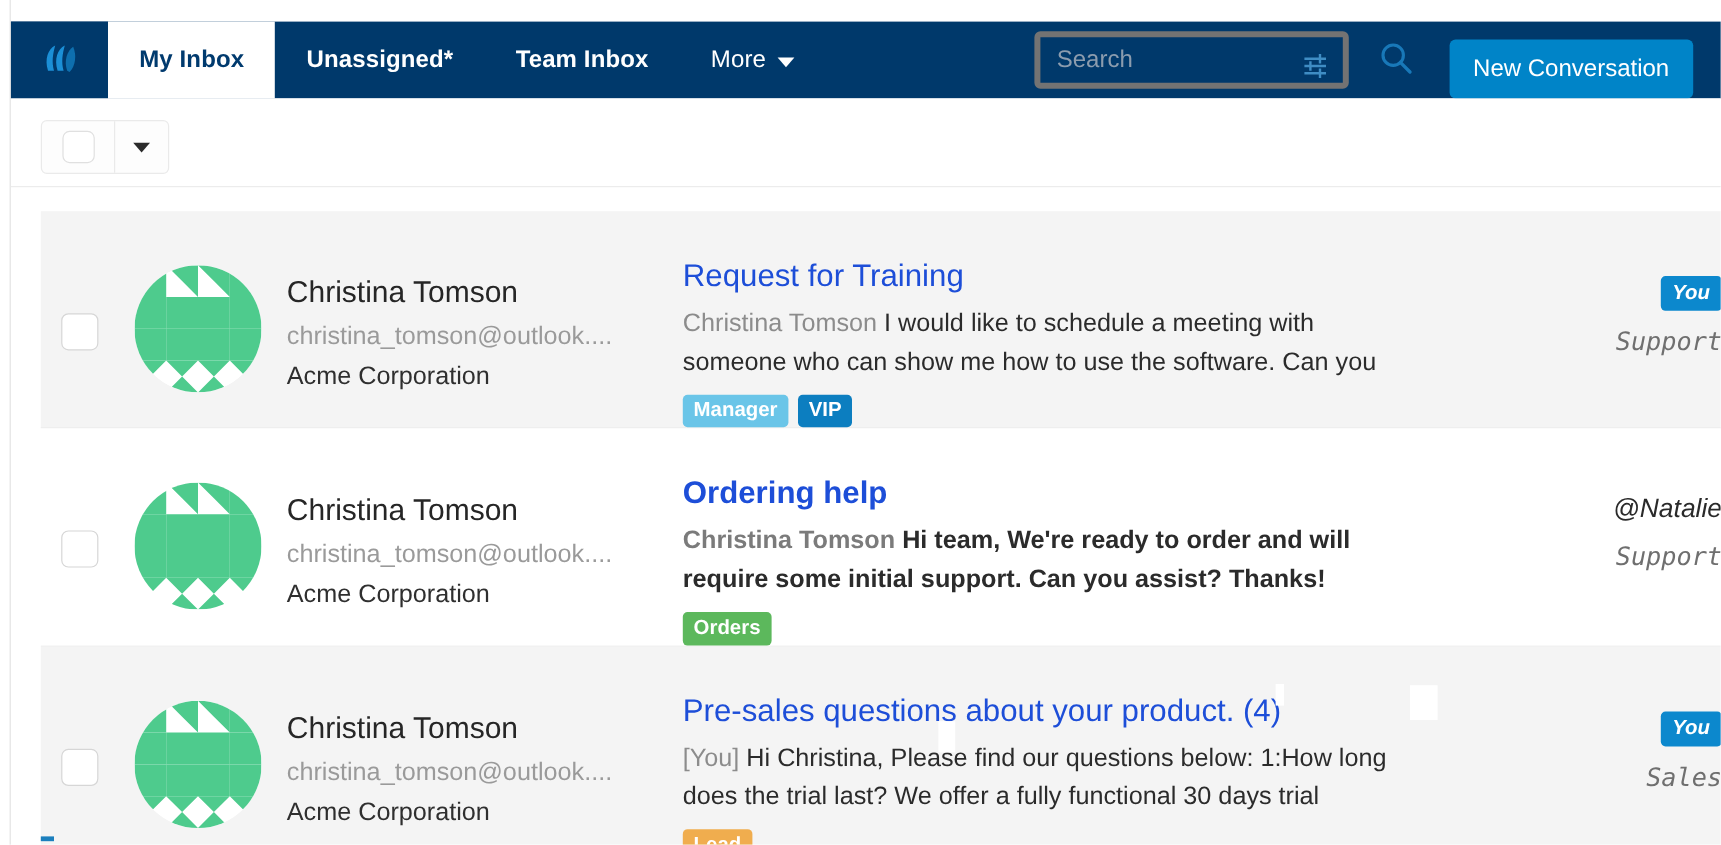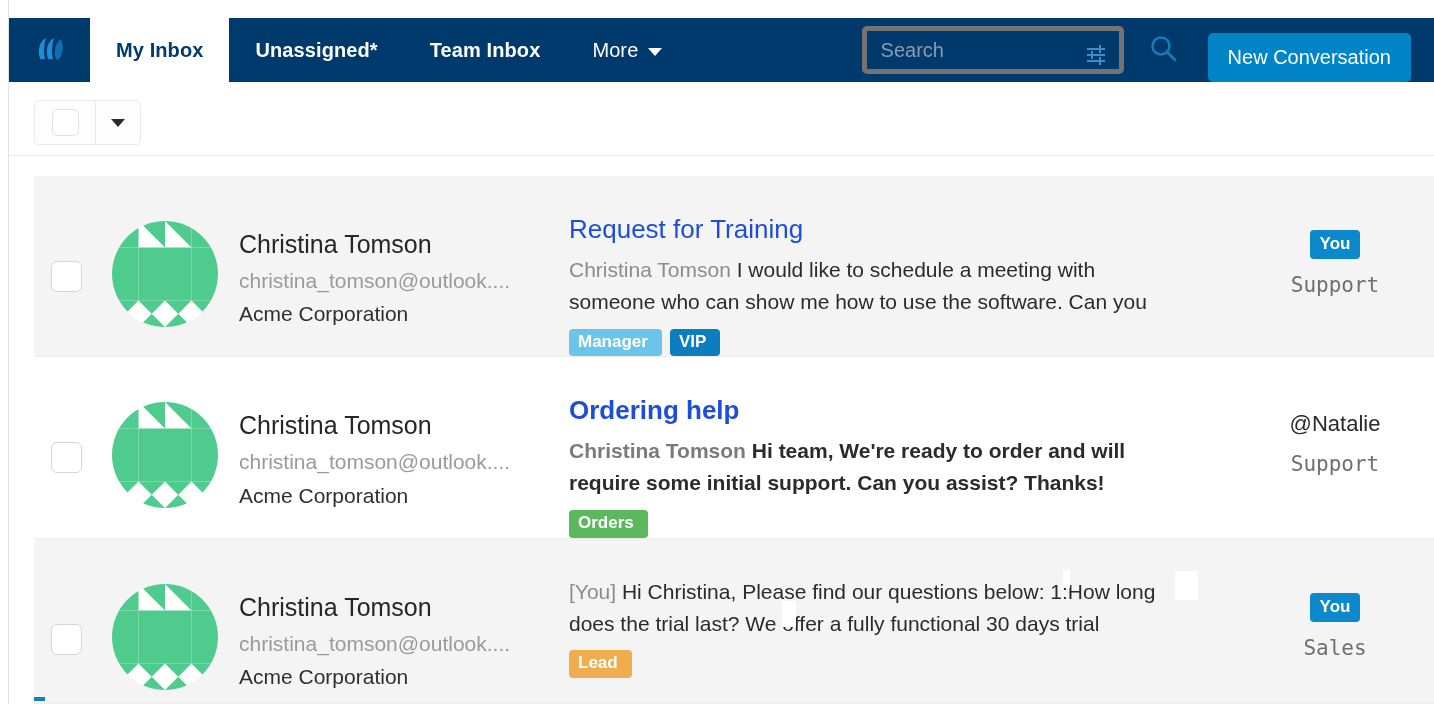--- a/index.html
+++ b/index.html
@@ -237,29 +237,30 @@
   }
   .msg-snippet.unread { font-weight: bold; }
   .snippet-author { color: #8c8c8c; }
   .msg-snippet.unread .snippet-author { color: #7b7b7b; }
   .tags { margin-top: 11px; display: flex; gap: 8px; }
   .tag {
     display: inline-block;
     color: #ffffff;
     font-size: 17px;
     font-weight: bold;
-    padding: 4px 14px 5px 9px;
+    padding: 4px 9px 5px 9px;
     border-radius: 4px;
     line-height: 1.1;
   }
 
   .col-assign {
     width: 200px;
     padding-top: 32px;
-    text-align: center;
+    text-align: right;
+    font-style: italic;
   }
   .assign-badge {
     display: inline-block;
     background: #0c88cd;
     color: #ffffff;
     font-size: 17px;
     font-weight: bold;
     padding: 4px 10px 5px 10px;
     border-radius: 4px;
     line-height: 1.2;
@@ -494,20 +495,21 @@
               </g>
             </svg>
           </span>
         </div>
         <div class="col-person">
           <div class="person-name">Christina Tomson</div>
           <div class="person-email">christina_tomson@outlook....</div>
           <div class="person-org">Acme Corporation</div>
         </div>
         <div class="col-msg">
+          <div class="msg-subject">Pre-sales questions about your product. (4)</div>
           <div class="msg-snippet">
             <span class="snippet-author">[You]</span>
             <span>Hi Christina,  Please find our questions below: 1:How long does the trial last?  We offer a fully functional 30 days trial</span>
           </div>
           <div class="tags">
             <span class="tag" style="background:#f0ad4e">Lead</span>
           </div>
         </div>
         <div class="col-assign">
           <span class="assign-badge">You</span>

